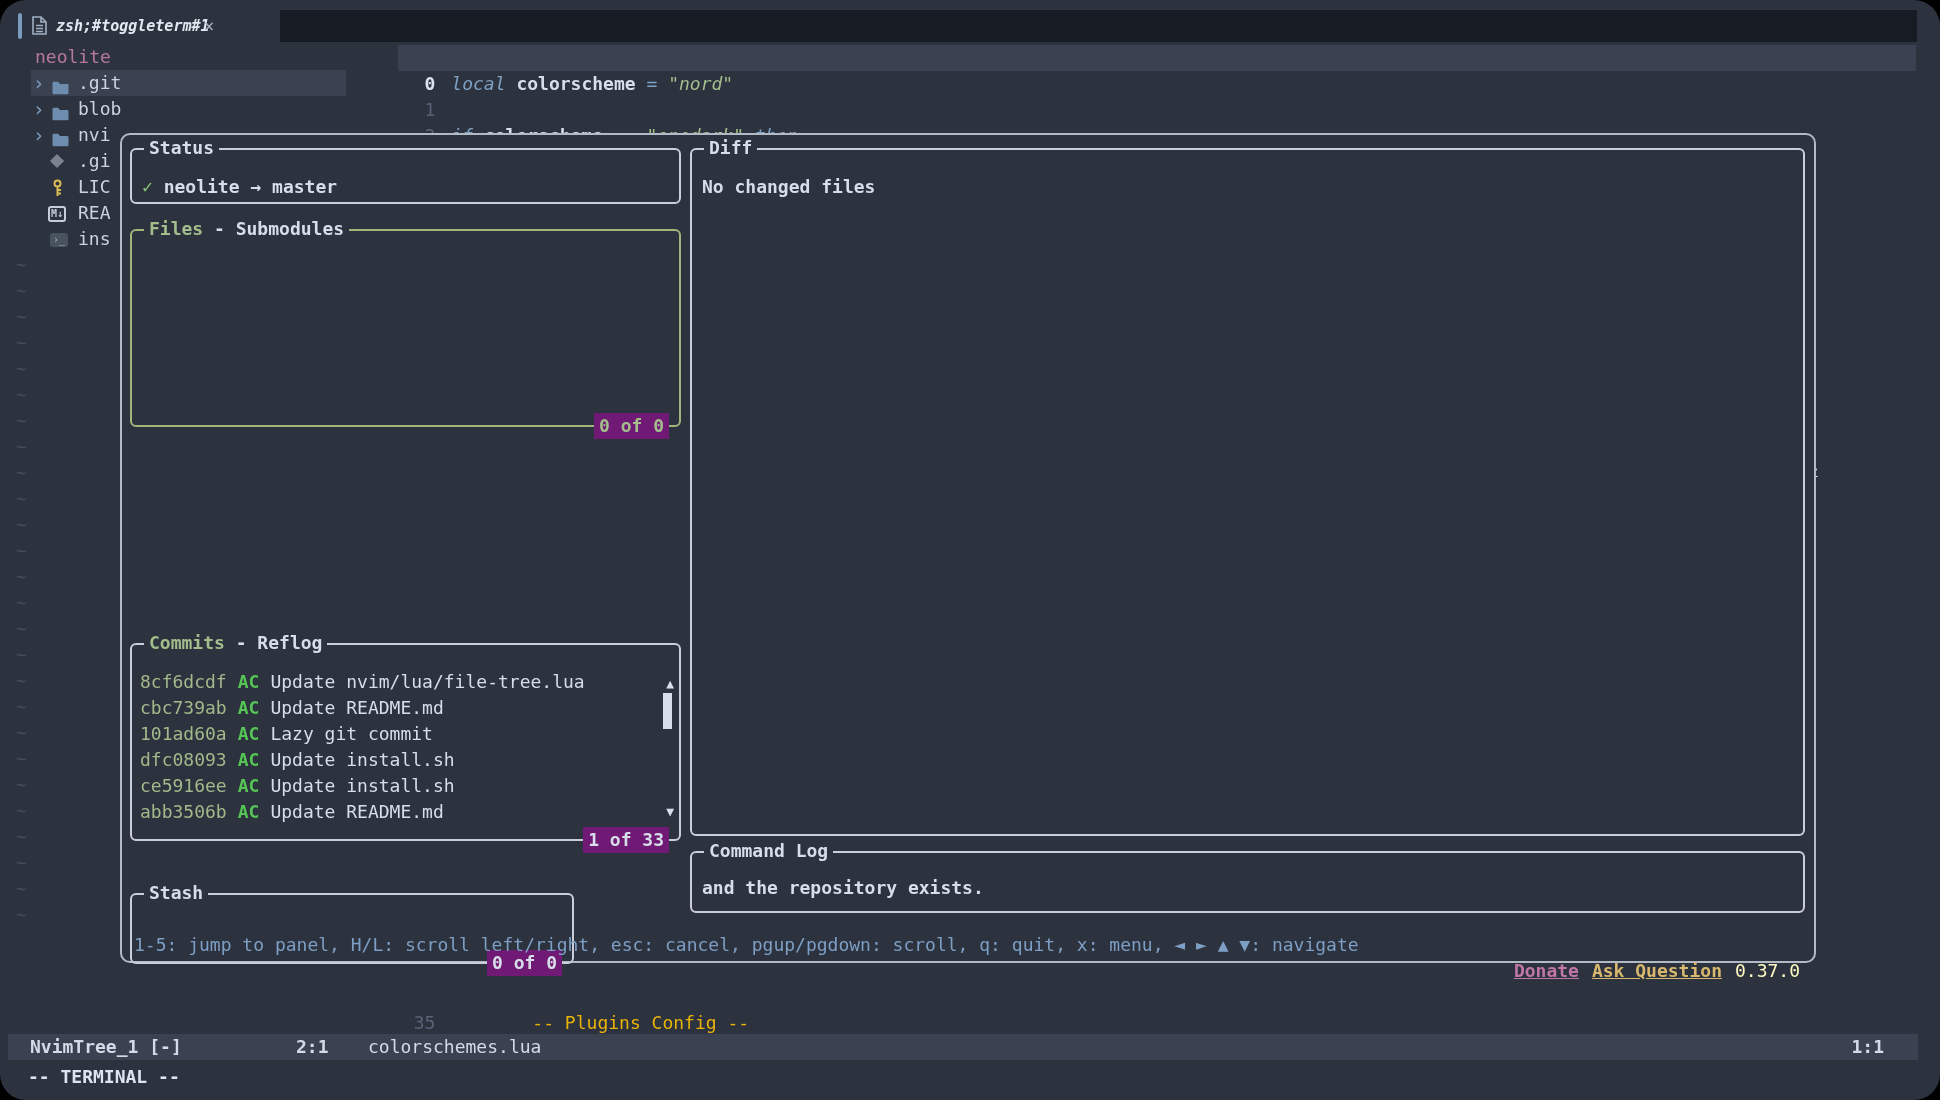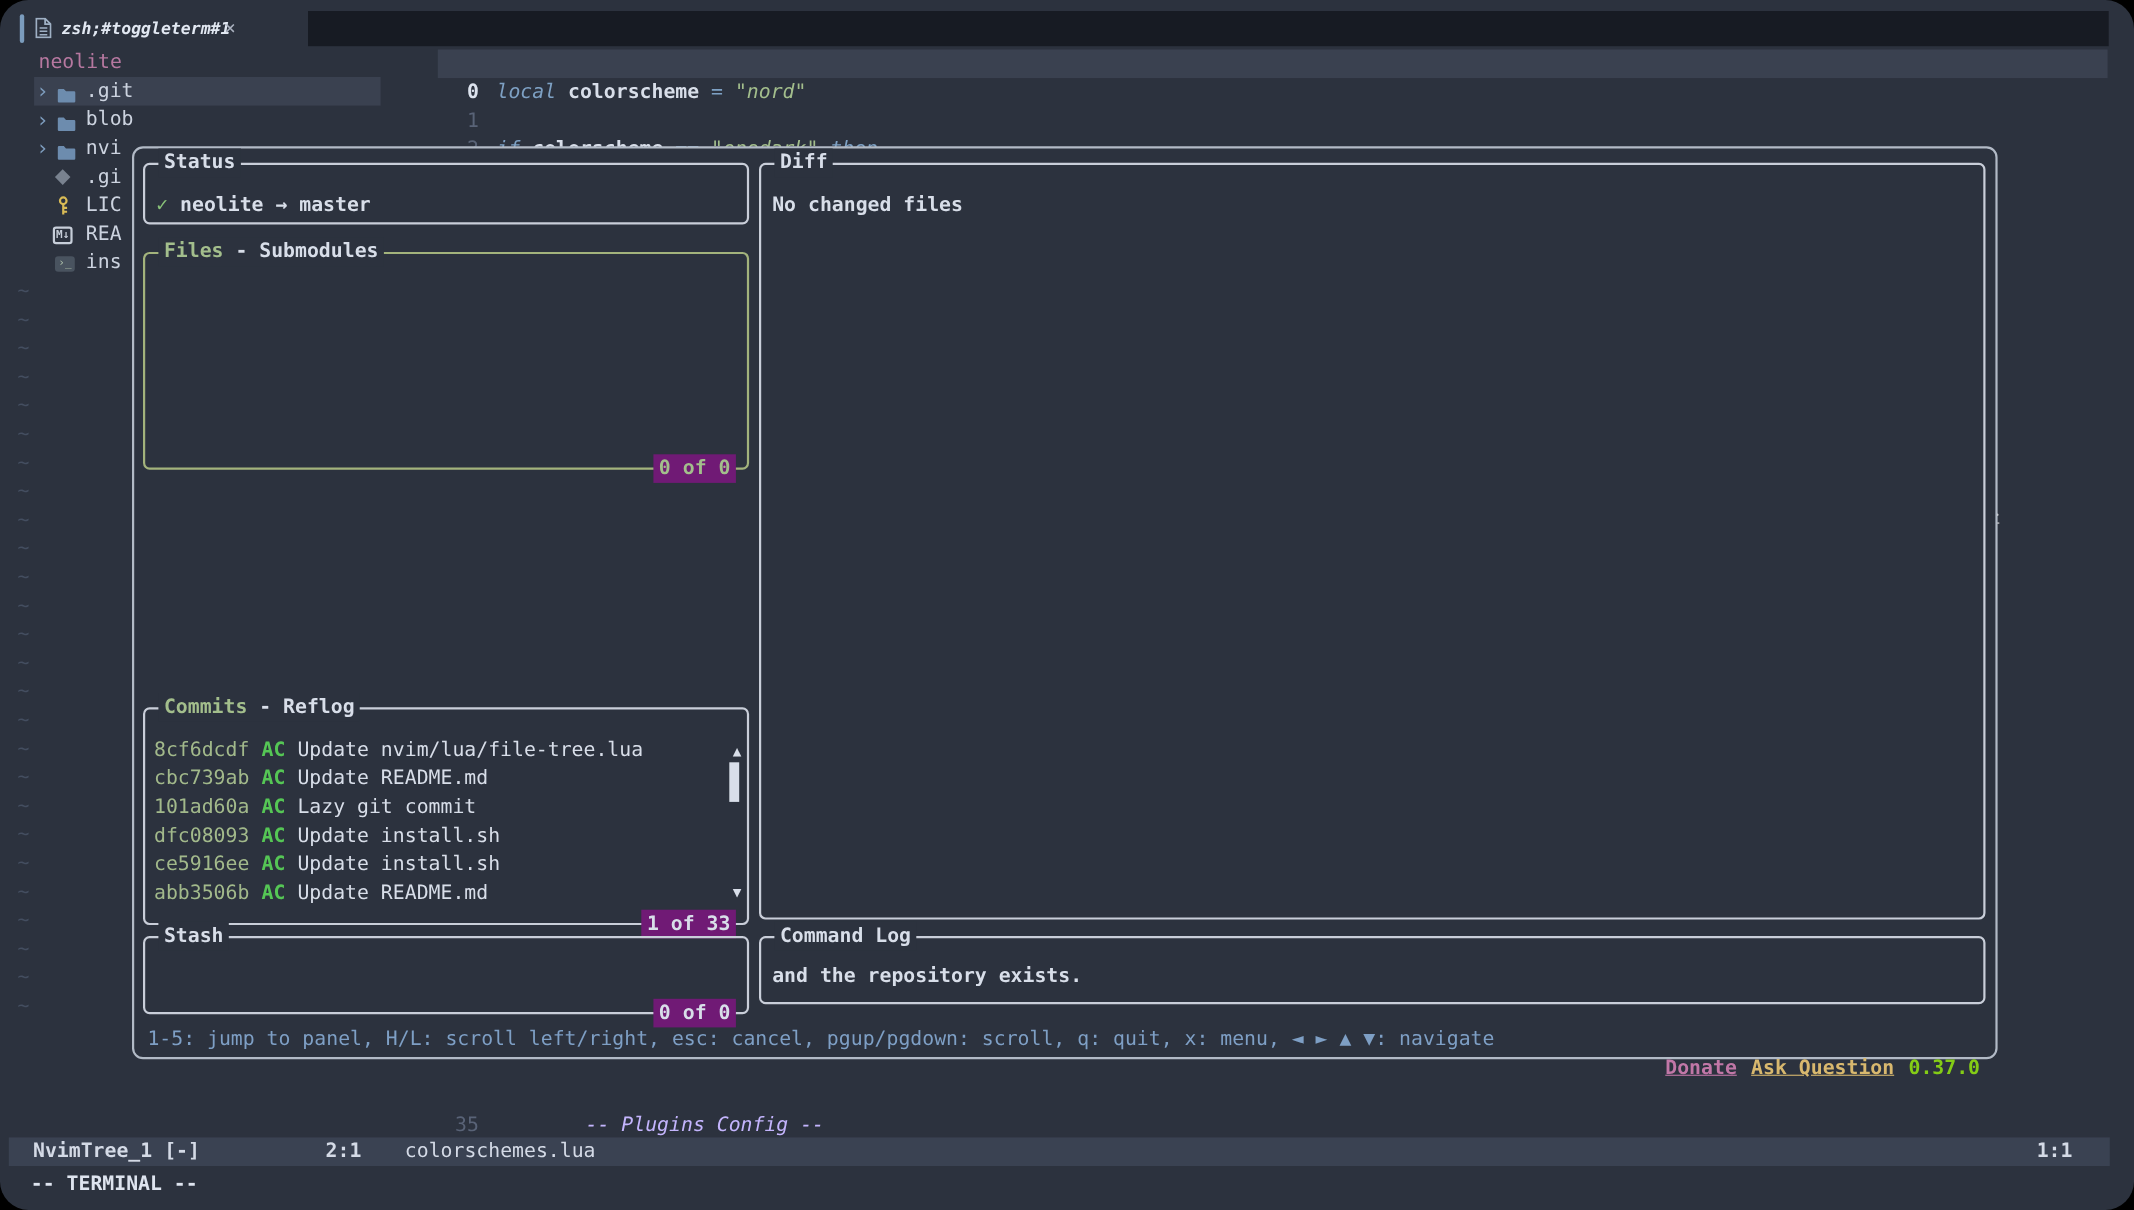--- a/index.html
+++ b/index.html
@@ -32,21 +32,21 @@
   .cursorline{position:absolute;left:398px;top:45px;width:1518px;height:26px;background:#3a4150;}
   .code-row{position:absolute;left:340px;height:26px;white-space:pre;}
   .code-row .ln{display:inline-block;width:52px;text-align:right;color:#596377;}
   .code-row .ln.cur{color:#dde3ee;font-weight:bold;}
   .code-row .ct{margin-left:16px;}
   .tok-kw{color:#7ea1c4;font-style:italic;}
   .tok-id{color:#d8dee9;font-weight:bold;}
   .tok-id-i{color:#d8dee9;font-weight:bold;font-style:italic;}
   .tok-op{color:#7ea1c4;}
   .tok-str{color:#a3be8c;font-style:italic;}
-  .tok-cmt{color:#c4b5fd;font-style:italic;text-align:right;}
+  .tok-cmt{color:#eab308;text-align:right;}
   .tok-pn{color:#d8dee9;}
   .indent8{margin-left:81px;}
   .overflow-txt{position:absolute;left:1720px;top:456px;height:26px;color:#e5e5e5;font-style:italic;text-decoration:underline;}
   
   .lazygit{position:absolute;left:120px;top:133px;width:1696px;height:830px;
     background:#2c323e;border:2px solid #b2bac6;border-radius:10px;z-index:5;box-sizing:border-box;}
   .panel{position:absolute;border:2px solid #c9ced9;border-radius:6px;box-sizing:border-box;}
   .panel.active{border-color:#a3b37c;}
   .panel-title{position:absolute;top:-15px;left:12px;background:#2c323e;padding:0 5px;font-weight:bold;white-space:pre;line-height:26px;}
   .panel-title .t-green{color:#a3be8c;}
@@ -59,21 +59,21 @@
   .c-hash{color:#a2b98b;margin-right:11px;}
   .c-author{color:#55c655;font-weight:bold;margin-right:11px;}
   .c-msg{color:#d8dee9;}
   .scroll-up{position:absolute;right:5px;top:26px;font-size:13px;color:#d8dee9;}
   .scroll-down{position:absolute;right:5px;top:154px;font-size:13px;color:#d8dee9;}
   .scroll-thumb{position:absolute;right:7px;top:48px;width:9px;height:36px;background:#d8dee9;}
   .keybar{position:absolute;left:12px;top:797px;height:26px;color:#7e9fc5;white-space:pre;}
   .linkbar{position:absolute;right:14px;top:797px;height:26px;white-space:pre;}
   .lnk-donate{color:#c177a7;font-weight:bold;text-decoration:underline;margin-right:13px;cursor:pointer;}
   .lnk-ask{color:#d8b86e;font-weight:bold;text-decoration:underline;margin-right:13px;cursor:pointer;}
-  .lnk-ver{color:#84cc16;font-weight:bold;}
+  .lnk-ver{color:#fef9c3;}
   
   .statusline{position:absolute;left:8px;top:1034px;width:1910px;height:26px;background:#3a4252;}
   .statusline span{position:absolute;top:0;}
   .sl-buf{left:22px;font-weight:bold;color:#d4dae6;}
   .sl-bufpos{left:288px;font-weight:bold;color:#d4dae6;}
   .sl-file{left:360px;color:#d4dae6;}
   .sl-filepos{right:34px;font-weight:bold;color:#d4dae6;}
   .modeline{position:absolute;left:28px;top:1064px;font-weight:bold;color:#dee4ef;}
 </style>
 </head>
@@ -212,21 +212,21 @@
       <div class="c-row" style="top:76px"><span class="c-hash">101ad60a</span><span class="c-author">AC</span><span class="c-msg">Lazy git commit</span></div>
       <div class="c-row" style="top:102px"><span class="c-hash">dfc08093</span><span class="c-author">AC</span><span class="c-msg">Update install.sh</span></div>
       <div class="c-row" style="top:128px"><span class="c-hash">ce5916ee</span><span class="c-author">AC</span><span class="c-msg">Update install.sh</span></div>
       <div class="c-row" style="top:154px"><span class="c-hash">abb3506b</span><span class="c-author">AC</span><span class="c-msg">Update README.md</span></div>
       <span class="scroll-up">▲</span>
       <span class="scroll-thumb"></span>
       <span class="scroll-down">▼</span>
       <span class="panel-count">1 of 33</span>
     </div>
 
-    <div class="panel" style="left:8px;top:716px;width:551px;height:71px;text-decoration:underline;">
+    <div class="panel" style="left:8px;top:758px;width:444px;height:71px;text-decoration:underline;">
       <span class="panel-title">Stash</span>
       <span class="panel-count">0 of 0</span>
     </div>
 
     <div class="panel" style="left:568px;top:716px;width:1115px;height:62px;">
       <span class="panel-title">Command Log</span>
       <div class="p-line bold" style="left:10px;top:22px;">and the repository exists.</div>
     </div>
 
     <div class="panel" style="left:568px;top:13px;width:1115px;height:688px;">

